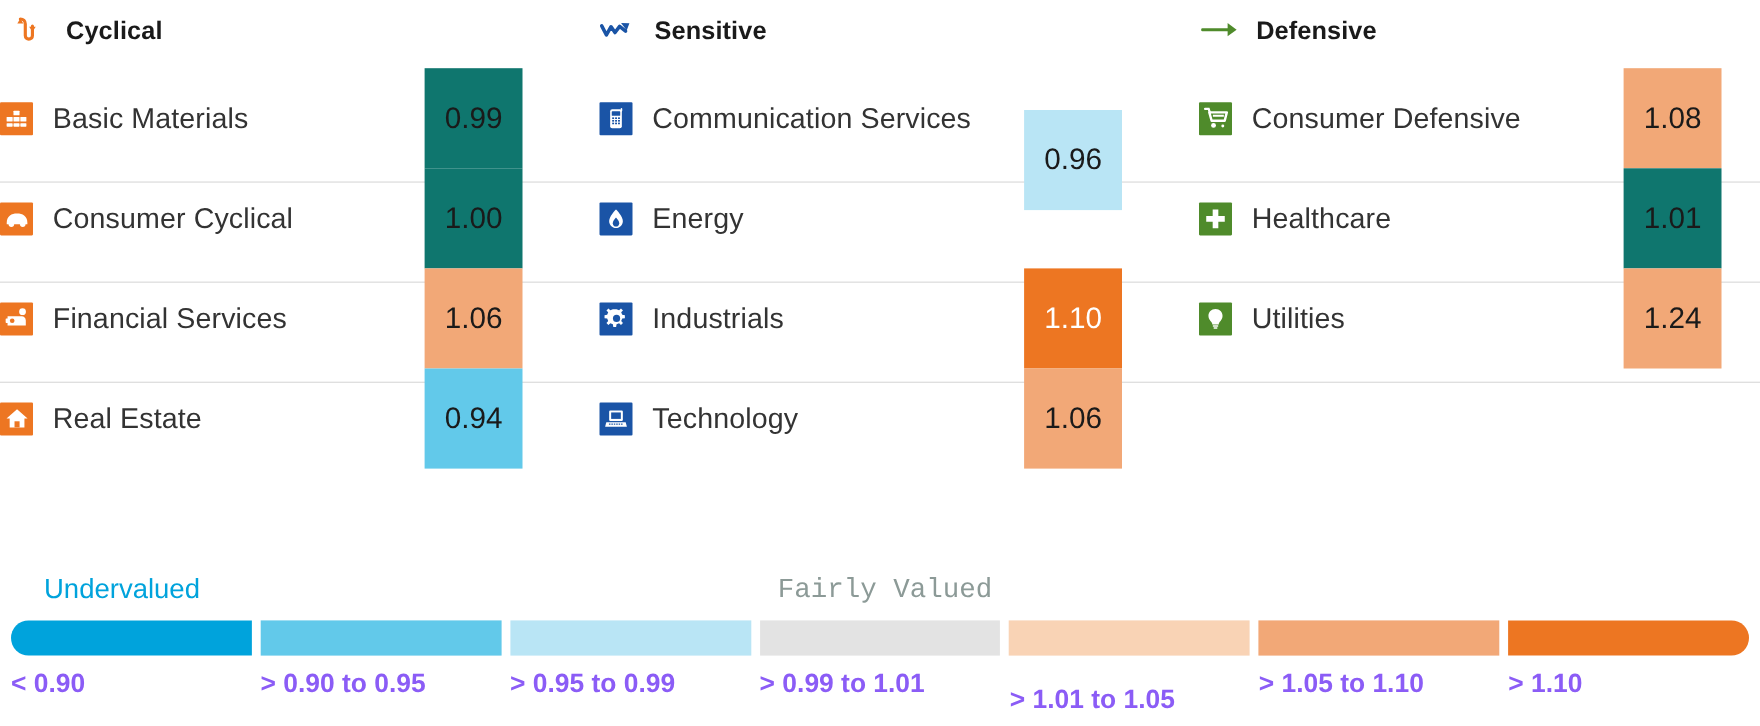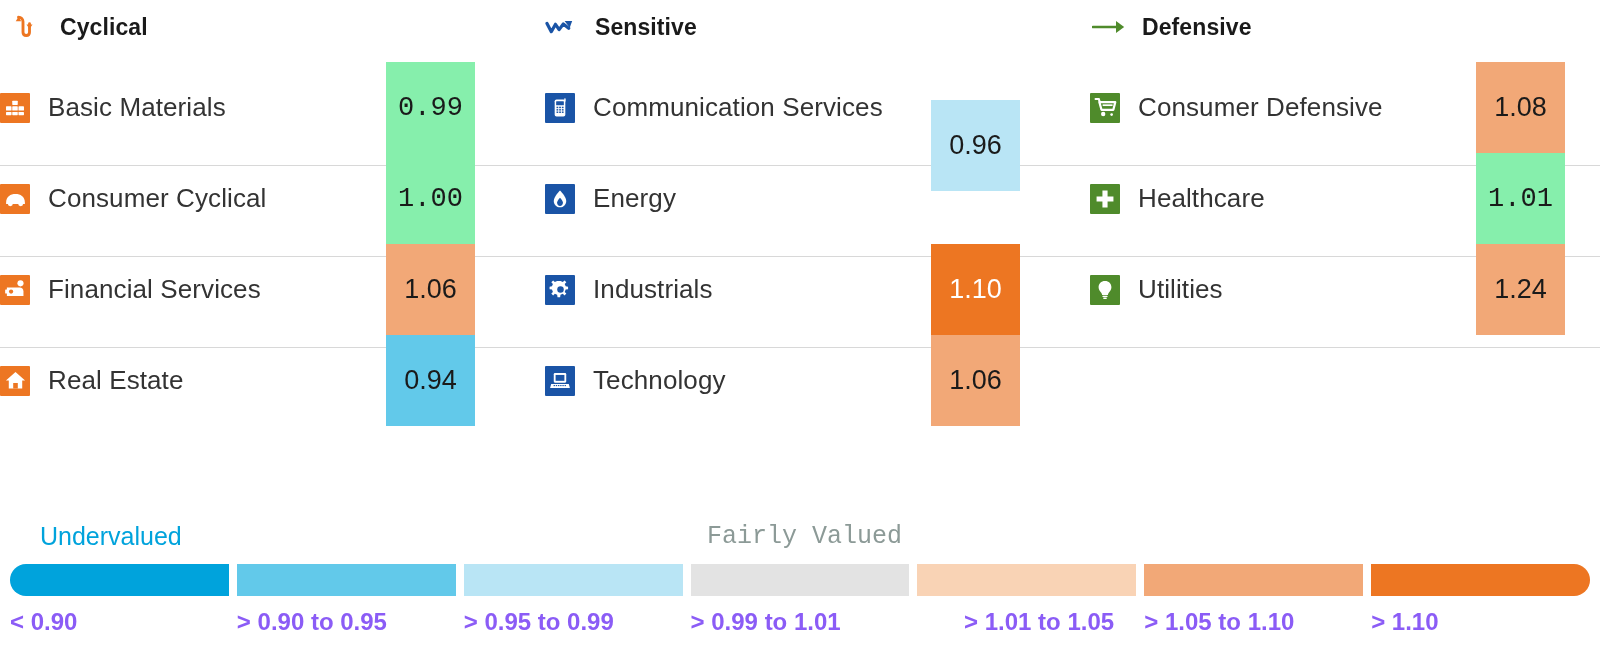--- a/index.html
+++ b/index.html
@@ -89,21 +89,21 @@
     justify-content: center;
     font-size: 27px;
     color: #1a1a1a;
     z-index: 3;
   }
   .val-col-0 { left: 386px; }
   .val-col-1 { left: 386px; }
   .val-col-2 { left: 386px; }
   .b2 { background: #62C9EA; }
   .b3 { background: #B9E5F5; margin-top: 38px; }
-  .b4 { background: #86efac; font-family: Liberation Mono, monospace; }
+  .b4 { background: #0f766e; }
   .b6 { background: #F2A877; }
   .b7 { background: #ED7622; color: #ffffff; }
 
   
   .legend { position: absolute; left: 0; top: 505px; width: 1600px; height: 155px; }
 
   .legend-caption {
     position: absolute;
     top: 17px;
     font-size: 25px;
@@ -328,18 +328,18 @@
         <div class="seg" style="left: 453.714px; width: 218.857px; background: rgb(185, 229, 245);"></div>
         <div class="seg" style="left: 680.571px; width: 218.857px; background: rgb(227, 227, 227);"></div>
         <div class="seg" style="left: 907.429px; width: 218.857px; background: rgb(249, 211, 181);"></div>
         <div class="seg" style="left: 1134.29px; width: 218.857px; background: rgb(242, 168, 119);"></div>
         <div class="seg last" style="left: 1361.14px; width: 218.857px; background: rgb(237, 118, 34);"></div>
       </div>
   <div class="seg-label" style="left: 10px; width: 218.857px;">&lt; 0.90</div>
       <div class="seg-label" style="left: 236.857px; width: 218.857px;">&gt; 0.90 to 0.95</div>
       <div class="seg-label" style="left: 463.714px; width: 218.857px;">&gt; 0.95 to 0.99</div>
       <div class="seg-label" style="left: 690.571px; width: 218.857px;">&gt; 0.99 to 1.01</div>
-      <div class="seg-label" style="left: 964px; width: 218.857px;">&gt; 1.01 to 1.05</div>
+      <div class="seg-label" style="left: 918px; width: 218.857px; margin-top: 15px;">&gt; 1.01 to 1.05</div>
       <div class="seg-label" style="left: 1144.29px; width: 218.857px;">&gt; 1.05 to 1.10</div>
       <div class="seg-label" style="left: 1371.14px; width: 218.857px;">&gt; 1.10</div>
     </div>
 
 </div>
 
 </body></html>

